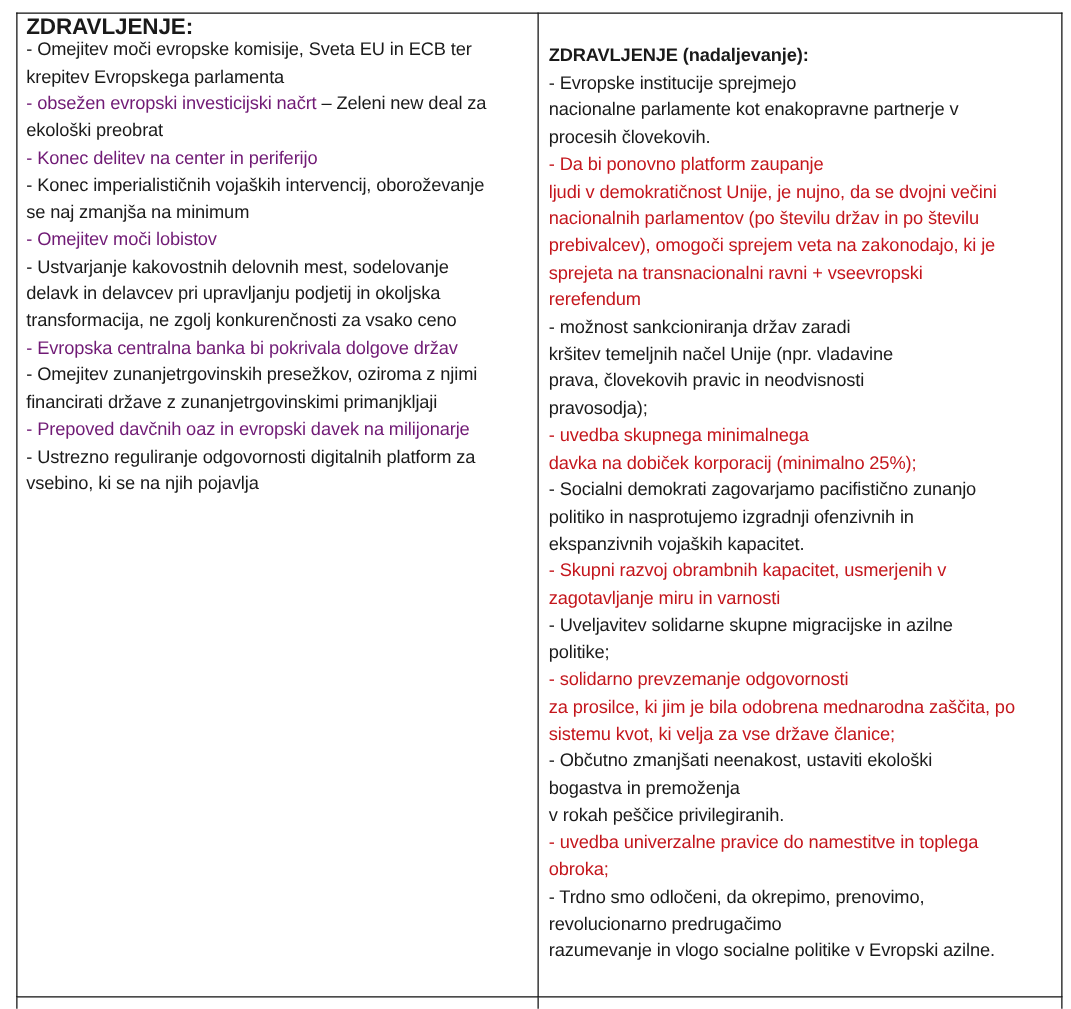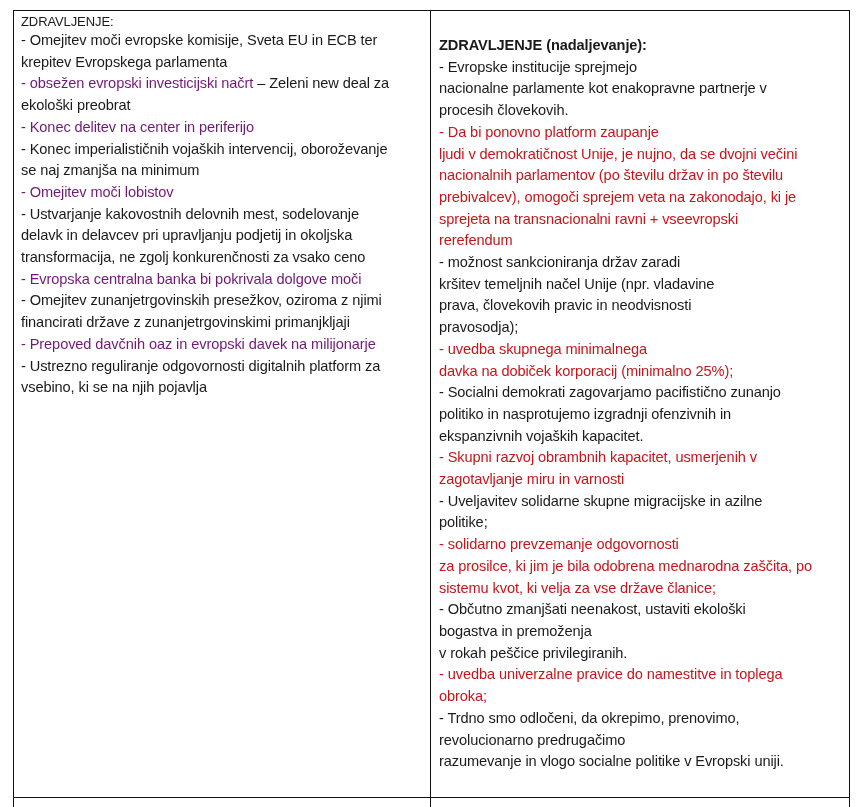--- a/index.html
+++ b/index.html
@@ -7,21 +7,21 @@
            font-family: "Liberation Sans", "DejaVu Sans", sans-serif; color: #1a1a1a; }
     .doc-table { position: absolute; left: 13px; top: 10px; border-collapse: collapse; table-layout: fixed; }
     .doc-table td { border: 1.5px solid #111; vertical-align: top; padding: 0; }
     .col-left { width: 416px; }
     .col-right { width: 418px; }
     .row-main td { height: 786px; }
     .row-next td { height: 20px; }
     .cell-inner { font-size: 14.6px; line-height: 21.7px; letter-spacing: -0.1px; }
     .left .cell-inner { padding: 2px 6px 0 7px; }
     .right .cell-inner { padding: 24px 6px 0 8px; }
-    .heading-left { font-weight: normal; font-size: 13px; line-height: 17px; }
+    .heading-left { font-weight: bold; font-size: 18px; line-height: 17px; }
     .heading-right { font-weight: bold; }
     .red-left { color: #701a75; }
     .red-right { color: #c4161c; }
     .line { display: block; white-space: nowrap; }
   </style>
 </head>
 <body>
 
 <table class="doc-table">
   <tbody>
@@ -34,21 +34,21 @@
               <span class="line"><span>krepitev Evropskega parlamenta</span></span>
               <span class="line"><span class="red-left">- obsežen evropski investicijski načrt</span><span> – Zeleni new deal za</span></span>
               <span class="line"><span>ekološki preobrat</span></span>
               <span class="line"><span class="red-left">- Konec delitev na center in periferijo</span></span>
               <span class="line"><span>- Konec imperialističnih vojaških intervencij, oboroževanje</span></span>
               <span class="line"><span>se naj zmanjša na minimum</span></span>
               <span class="line"><span class="red-left">- Omejitev moči lobistov</span></span>
               <span class="line"><span>- Ustvarjanje kakovostnih delovnih mest, sodelovanje</span></span>
               <span class="line"><span>delavk in delavcev pri upravljanju podjetij in okoljska</span></span>
               <span class="line"><span>transformacija, ne zgolj konkurenčnosti za vsako ceno</span></span>
-              <span class="line"><span class="red-left">- Evropska centralna banka bi pokrivala dolgove moči</span></span>
+              <span class="line"><span class="red-left">- Evropska centralna banka bi pokrivala dolgove držav</span></span>
               <span class="line"><span>- Omejitev zunanjetrgovinskih presežkov, oziroma z njimi</span></span>
               <span class="line"><span>financirati države z zunanjetrgovinskimi primanjkljaji</span></span>
               <span class="line"><span class="red-left">- Prepoved davčnih oaz in evropski davek na milijonarje</span></span>
               <span class="line"><span>- Ustrezno reguliranje odgovornosti digitalnih platform za</span></span>
               <span class="line"><span>vsebino, ki se na njih pojavlja</span></span>
             </div>
       </div>
     </td>
     <td class="col-right right">
       <div class="cell-inner">
@@ -79,21 +79,21 @@
               <span class="line"><span class="red-right">- solidarno prevzemanje odgovornosti</span></span>
               <span class="line"><span class="red-right">za prosilce, ki jim je bila odobrena mednarodna zaščita, po</span></span>
               <span class="line"><span class="red-right">sistemu kvot, ki velja za vse države članice;</span></span>
               <span class="line"><span>- Občutno zmanjšati neenakost, ustaviti ekološki</span></span>
               <span class="line"><span>bogastva in premoženja</span></span>
               <span class="line"><span>v rokah peščice privilegiranih.</span></span>
               <span class="line"><span class="red-right">- uvedba univerzalne pravice do namestitve in toplega</span></span>
               <span class="line"><span class="red-right">obroka;</span></span>
               <span class="line"><span>- Trdno smo odločeni, da okrepimo, prenovimo,</span></span>
               <span class="line"><span>revolucionarno predrugačimo</span></span>
-              <span class="line"><span>razumevanje in vlogo socialne politike v Evropski uniji.</span></span>
+              <span class="line"><span>razumevanje in vlogo socialne politike v Evropski azilne.</span></span>
             </div>
       </div>
     </td>
   </tr>
   <tr class="row-next">
     <td class="col-left"></td>
     <td class="col-right"></td>
   </tr>
 </tbody>
   </table>

